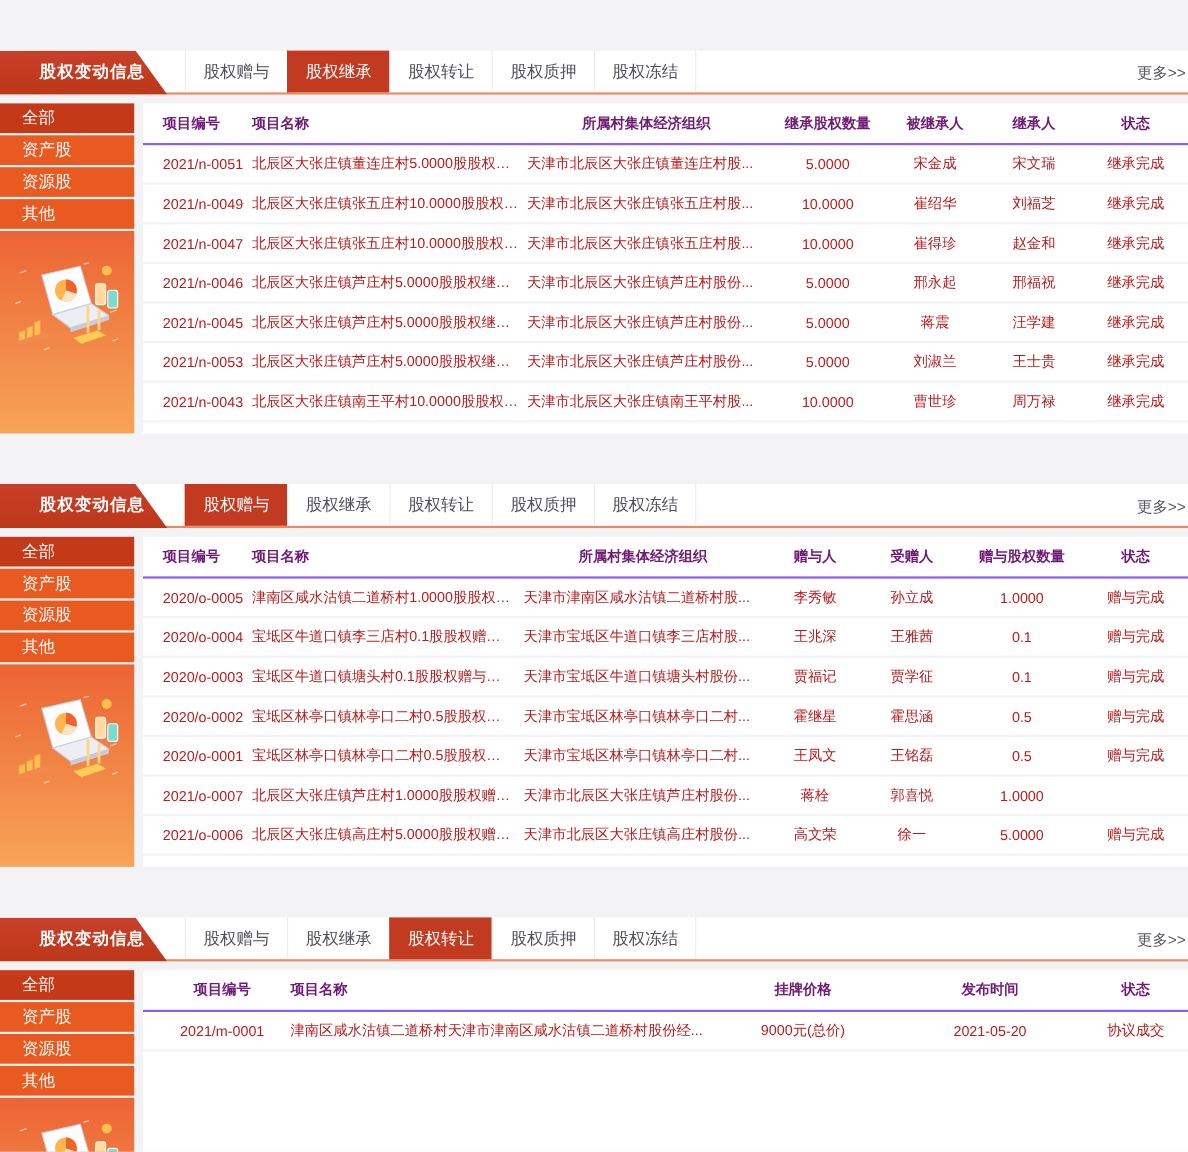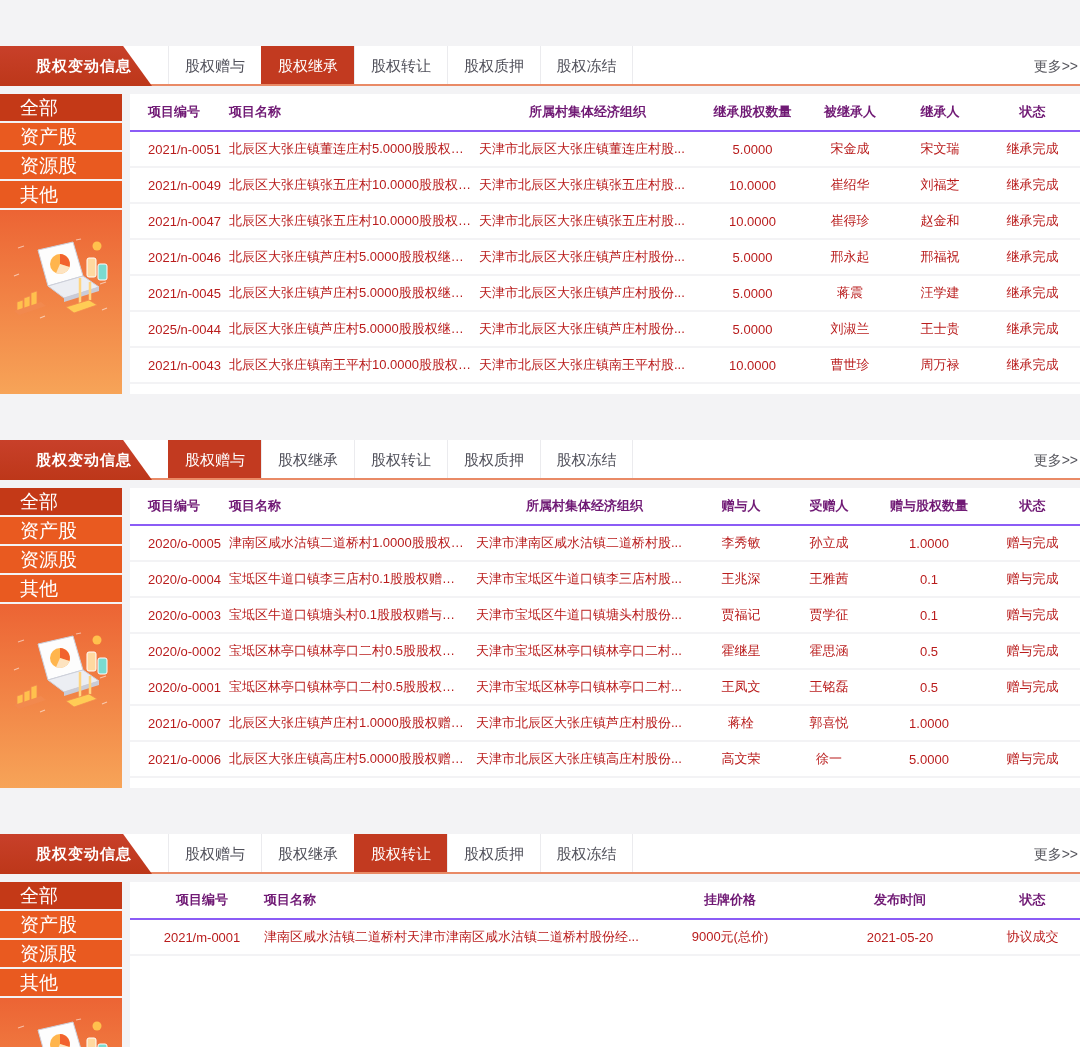--- a/index.html
+++ b/index.html
@@ -43,21 +43,21 @@
     margin-left: auto; line-height: 40px; padding-right: 2px;
     font-size: 14px; color: #57575e; cursor: pointer; white-space: nowrap;
   }
   
   .content { display: flex; gap: 8px; margin-top: 8px; }
   .content.h300 { height: 300px; }
   .content.h292 { height: 292px; }
   .sidebar { width: 122px; display: flex; flex-direction: column; }
   .side-item {
     height: 27px; line-height: 27px; padding-left: 20px;
-    margin-bottom: 2px; color: #ffffff; font-size: 19px;
+    margin-bottom: 2px; color: #ffffff; font-size: 15px;
     background: #e95a20; cursor: pointer; white-space: nowrap;
   }
   .side-item.active { background: #c43917; }
   .side-art {
     flex: 1;
     background: linear-gradient(180deg, #ec6434 0%, #f7a458 100%);
     display: flex; justify-content: center; align-items: flex-start;
     padding-top: 26px; overflow: hidden;
   }
   .content.h292 .side-art { padding-top: 18px; }
@@ -180,21 +180,21 @@
           <div class="trow" style="grid-template-columns: 95px 1fr 225px 105px 90px 90px 95px;">
             <div class="cell l first">2021/n-0045</div>
             <div class="cell l">北辰区大张庄镇芦庄村5.0000股股权继承...</div>
             <div class="cell l">天津市北辰区大张庄镇芦庄村股份...</div>
             <div class="cell c">5.0000</div>
             <div class="cell c">蒋震</div>
             <div class="cell c">汪学建</div>
             <div class="cell c">继承完成</div>
           </div>
           <div class="trow" style="grid-template-columns: 95px 1fr 225px 105px 90px 90px 95px;">
-            <div class="cell l first">2025/n-0044</div>
+            <div class="cell l first">2021/n-0053</div>
             <div class="cell l">北辰区大张庄镇芦庄村5.0000股股权继承...</div>
             <div class="cell l">天津市北辰区大张庄镇芦庄村股份...</div>
             <div class="cell c">5.0000</div>
             <div class="cell c">刘淑兰</div>
             <div class="cell c">王士贵</div>
             <div class="cell c">继承完成</div>
           </div>
           <div class="trow" style="grid-template-columns: 95px 1fr 225px 105px 90px 90px 95px;">
             <div class="cell l first">2021/n-0043</div>
             <div class="cell l">北辰区大张庄镇南王平村10.0000股股权继...</div>

